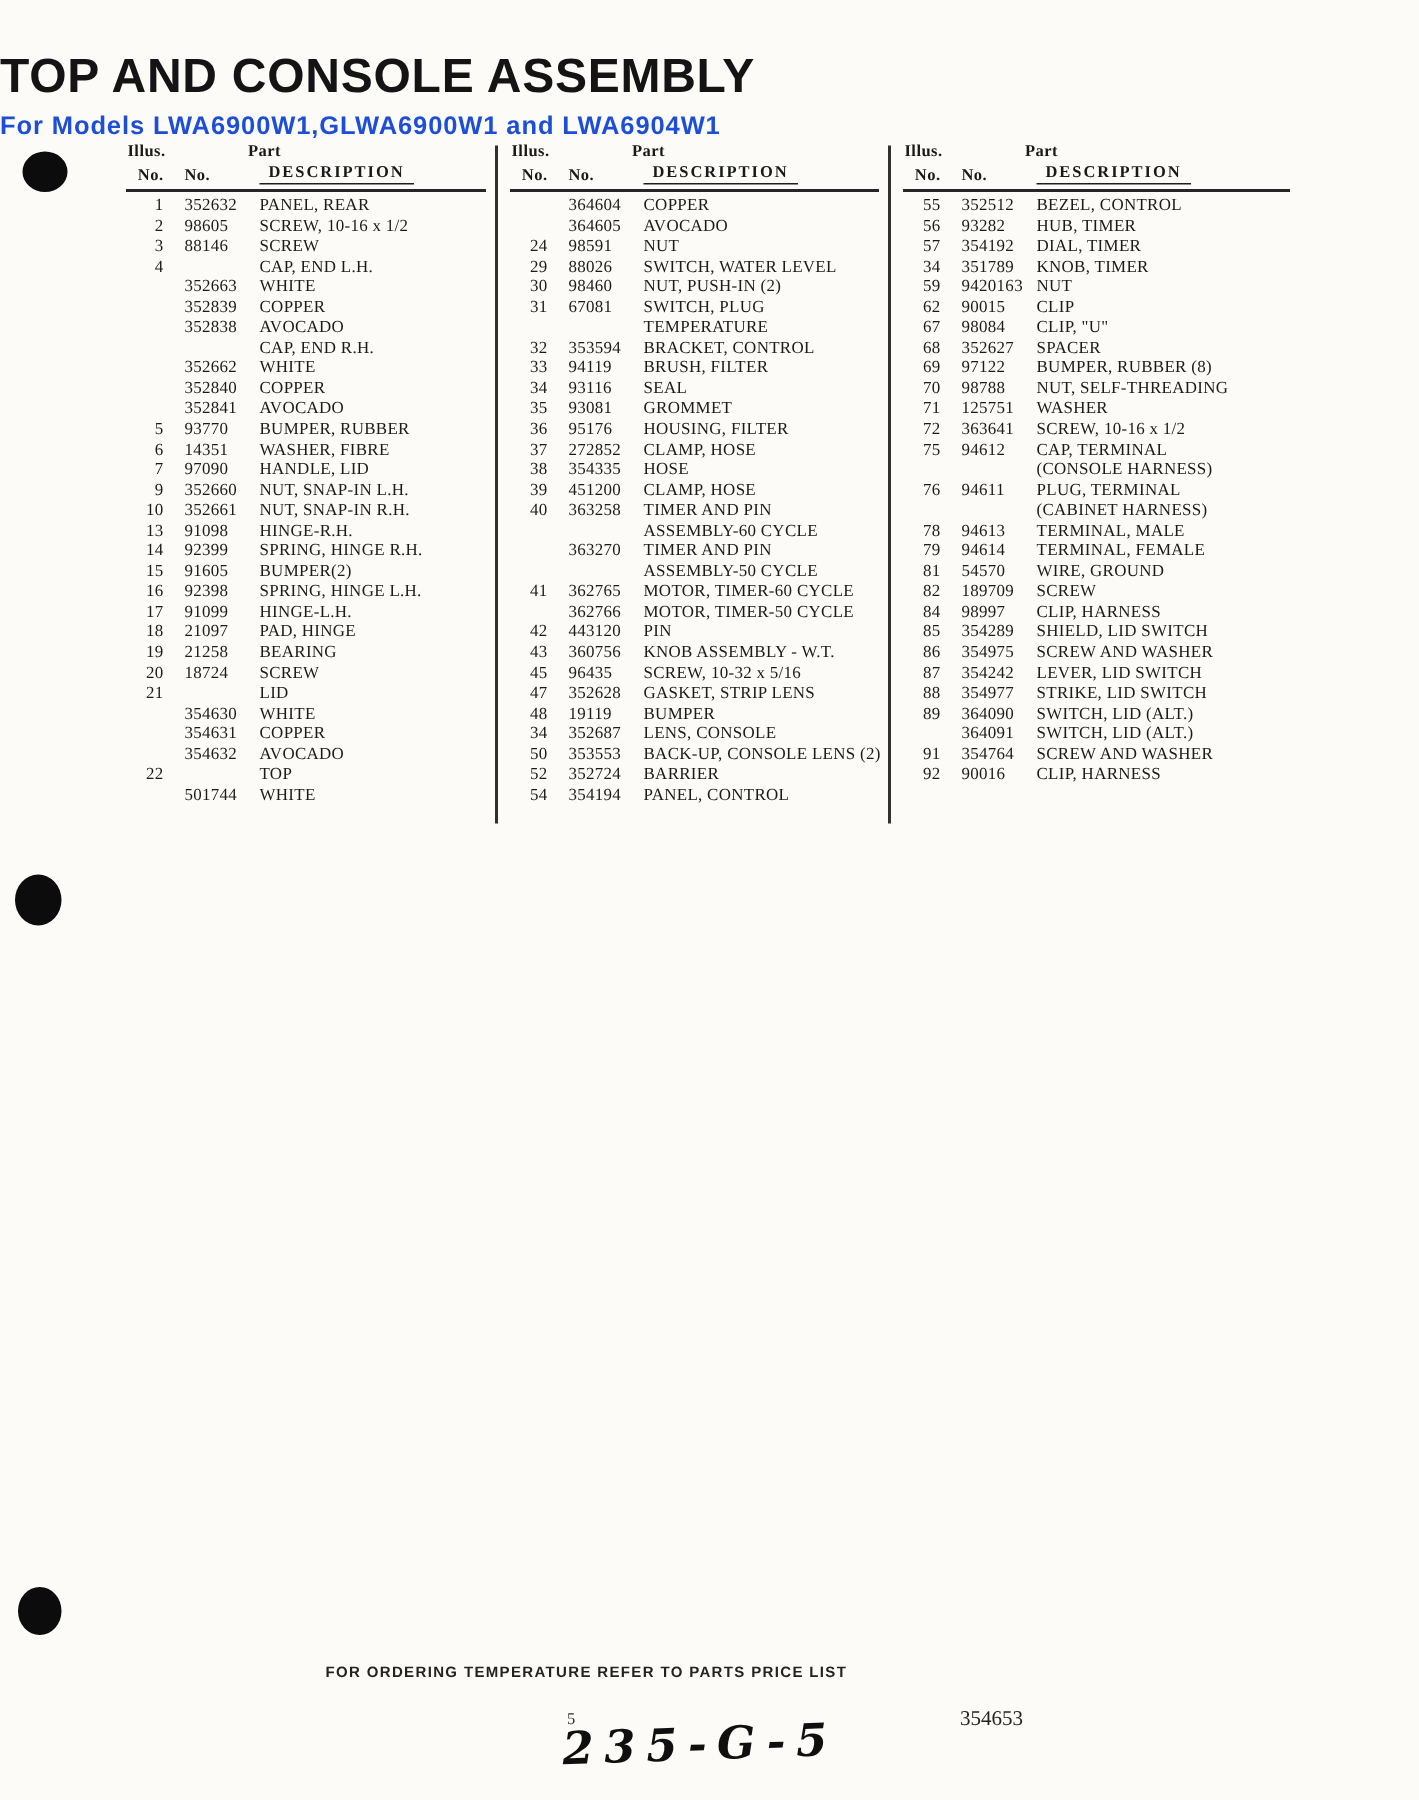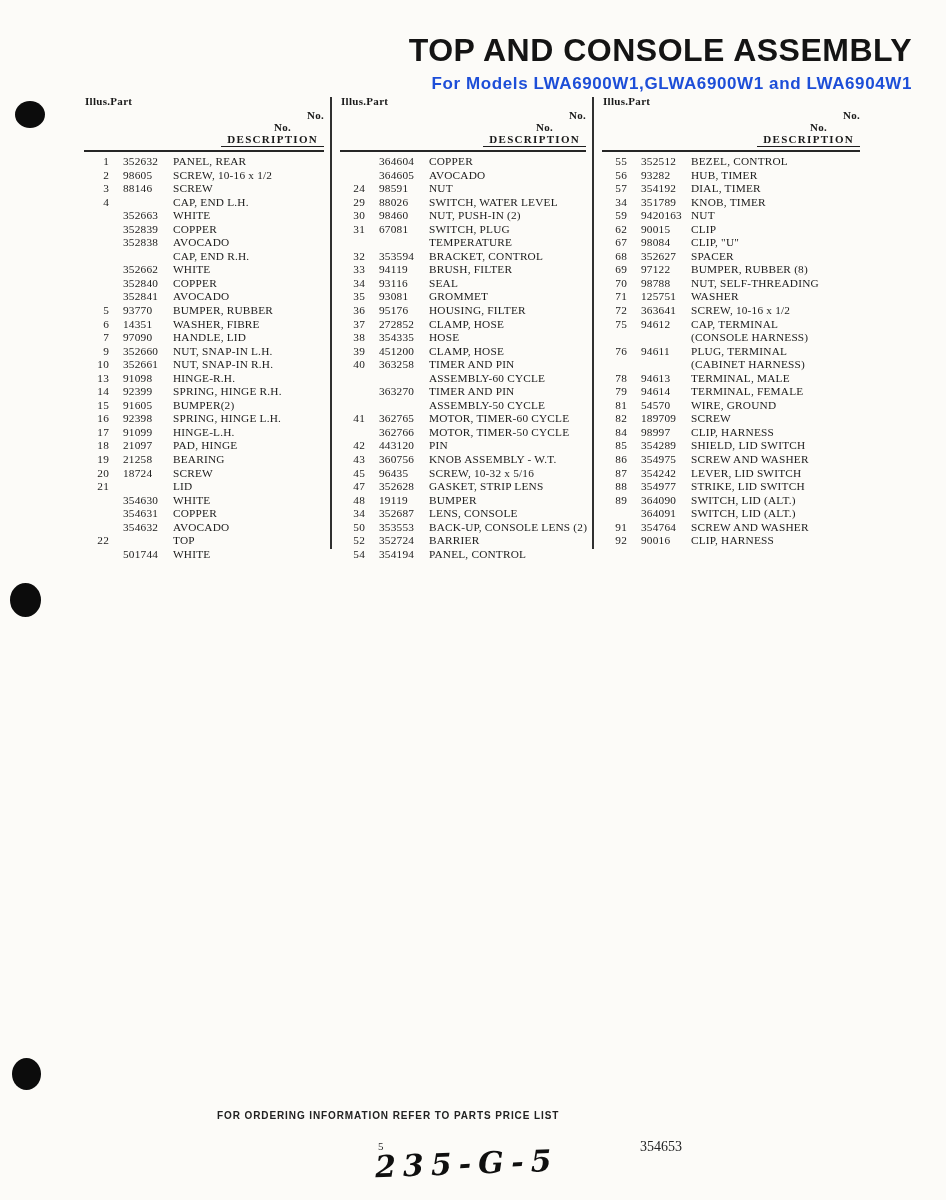--- a/index.html
+++ b/index.html
@@ -12,46 +12,46 @@
     color:#1a1a1a;
     overflow:hidden;
   }
   
   .hole{position:absolute;background:#0c0c0c;border-radius:50%;}
   .hole1{left:15px;top:101px;width:30px;height:27px;}
   .hole2{left:10px;top:583px;width:31px;height:34px;}
   .hole3{left:12px;top:1058px;width:29px;height:32px;}
 
   
-  .doc-header{position:absolute;left:0;top:33px;width:912px;text-align:right;}
+  .doc-header{position:absolute;left:0;top:33px;width:912px;text-align:left;}
   .title{
     font-family:"Liberation Sans",sans-serif;
     font-weight:700;font-size:32px;letter-spacing:0.5px;color:#141414;
     line-height:34px;
   }
   .subtitle{
     font-family:"Liberation Sans",sans-serif;
     font-weight:700;font-size:17px;letter-spacing:0.6px;color:#1d4ed8;
     margin-top:7px;
   }
 
   
   .pcol{position:absolute;top:95px;}
   .pcol1{left:84px;width:240px;}
   .pcol2{left:340px;width:246px;}
   .pcol3{left:602px;width:258px;}
 
   .col-header{font-size:11px;font-weight:700;letter-spacing:0.3px;color:#191919;}
-  .h-line1{display:flex;}
+  .h-line1{display:flex;gap:44px;}
   .h-illus{margin-left:1px;}
-  .h-part{text-align:center;}
-  .h-line2{display:flex;margin-top:2px;align-items:flex-end;flex-direction:column;}
+  .h-part{margin-left:11px;text-align:center;}
+  .h-line2{display:flex;margin-top:2px;align-items:flex-end;}
   .h-no1{width:25px;text-align:right;flex:none;}
   .h-no2{width:50px;margin-left:14px;flex:none;}
-  .h-desc{flex:1;text-align:center;letter-spacing:1.3px;}
+  .h-desc{flex:1;text-align:left;letter-spacing:1.3px;}
   .h-desc-inner{display:inline-block;border-bottom:1.5px solid #1e1e1e;padding:0 6px 1px 6px;}
   .col-rule{height:2px;background:#262626;margin-top:3px;}
 
   .rows{margin-top:3px;}
   .row{display:flex;height:13.55px;line-height:13.55px;font-size:11.3px;letter-spacing:0.2px;white-space:nowrap;color:#1b1b1b;}
   .c-illus{width:25px;text-align:right;flex:none;}
   .c-part{width:50px;margin-left:14px;flex:none;}
   .c-desc{flex:1;}
 
   
@@ -580,18 +580,18 @@
           <span class="c-desc">SCREW AND WASHER</span>
         </div>
         <div class="row">
           <span class="c-illus">92</span>
           <span class="c-part">90016</span>
           <span class="c-desc">CLIP, HARNESS</span>
         </div>
       </div>
   </div>
 
-  <div class="footer-note">FOR ORDERING INFORMATION REFER TO PARTS PRICE LIST</div>
+  <div class="footer-note">FOR ORDERING TEMPERATURE REFER TO PARTS PRICE LIST</div>
   <div class="page-number">5</div>
   <div class="doc-number">354653</div>
   <div class="handwritten">235-G-5</div>
 
 </div>
 
 </body></html>

